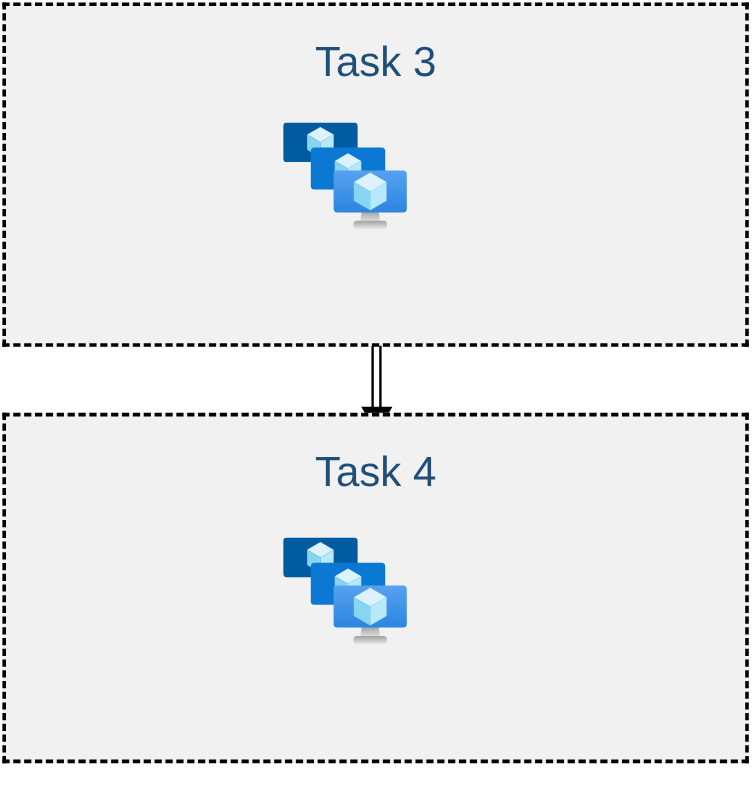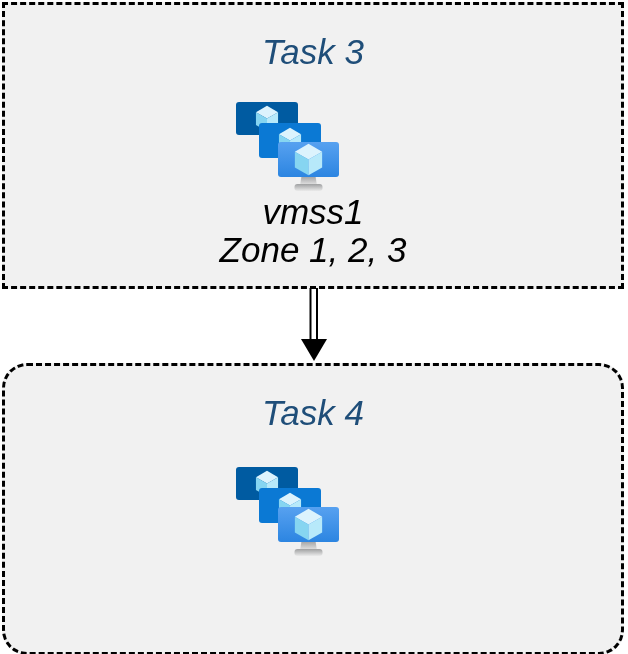--- a/index.html
+++ b/index.html
@@ -19,30 +19,30 @@
     --arrow:#000000;
   }
   html,body{margin:0;padding:0;}
   body{
     width:628px;height:654px;
     background:#ffffff;
     font-family:"Liberation Sans", sans-serif;
     position:relative;
     overflow:hidden;
   }
-  .canvas{position:absolute;inset:0;font-style:italic;}
+  .canvas{position:absolute;inset:0;}
   .task-box{
     position:absolute;
     left:2px;
     width:616px;
     background:var(--box-bg);
     border:3px dashed var(--box-border);
   }
   #task3-box{top:2px;height:281px;}
-  #task4-box{top:363px;height:286px;border-radius:25px;}
+  #task4-box{top:344px;height:286px;}
   .task-title{
     position:absolute;
     left:0;right:0;
     top:24px;
     text-align:center;
     font-size:35px;
     line-height:46px;
     color:var(--title-blue);
   }
   .vmss-icon{
@@ -114,24 +114,20 @@
   </defs>
 </svg>
 
 <div class="canvas">
 
   <div class="task-box" id="task3-box">
     <div class="task-title">Task 3</div>
     <svg class="vmss-icon" viewBox="0 0 104 90">
       <use href="#vmss-art"></use>
     </svg>
-    <div class="task-caption">
-      <div>vmss1</div>
-      <div>Zone 1, 2, 3</div>
-    </div>
   </div>
 
   <svg class="flow-arrow" viewBox="0 0 32 74">
     <line class="arrow-line" x1="12.5" y1="0" x2="12.5" y2="53"></line>
     <line class="arrow-line" x1="19" y1="0" x2="19" y2="53"></line>
     <polygon class="arrow-head" points="3,51 29,51 16,73"></polygon>
   </svg>
 
   <div class="task-box" id="task4-box">
     <div class="task-title">Task 4</div>

